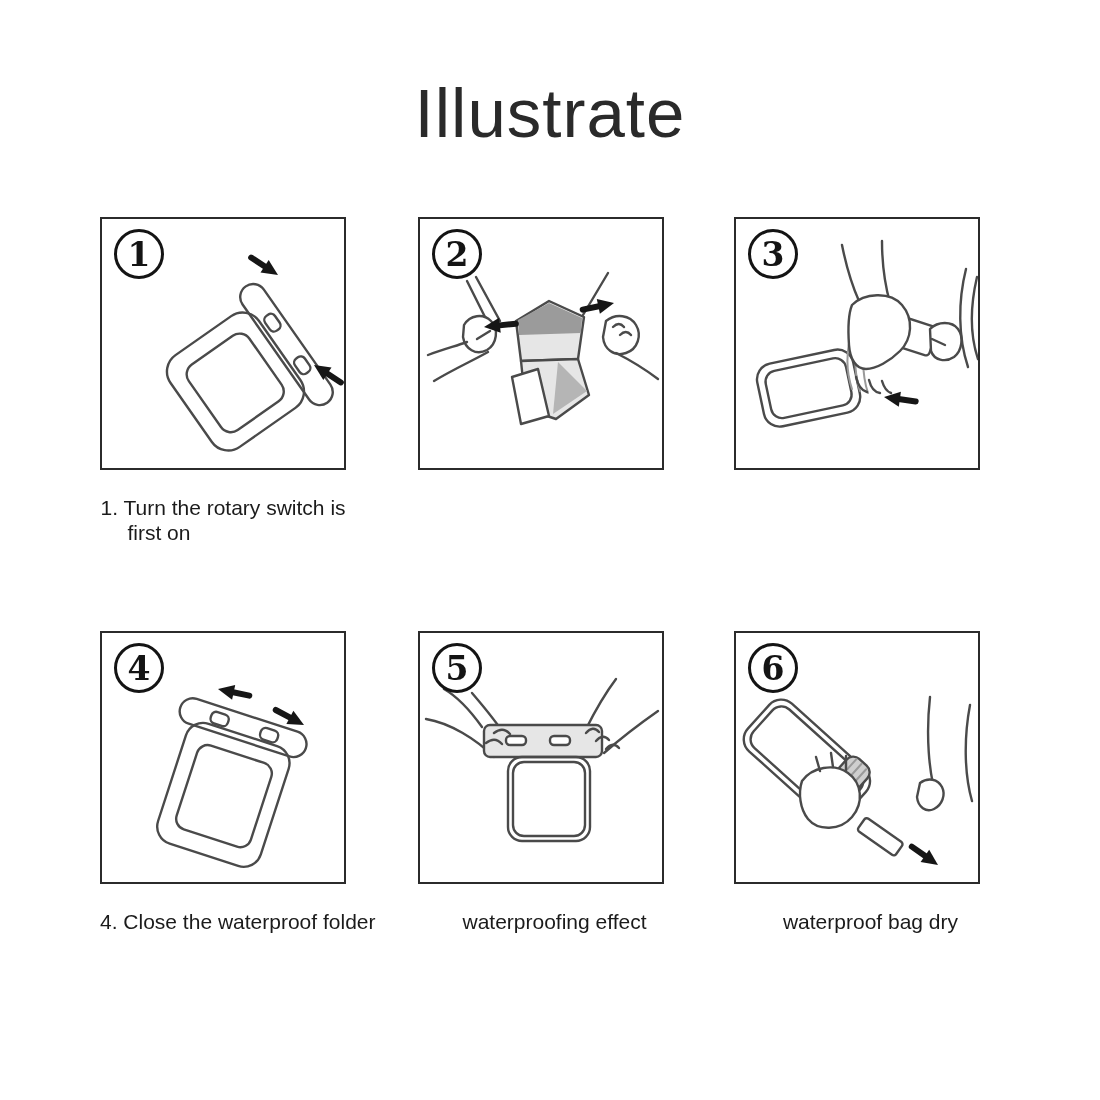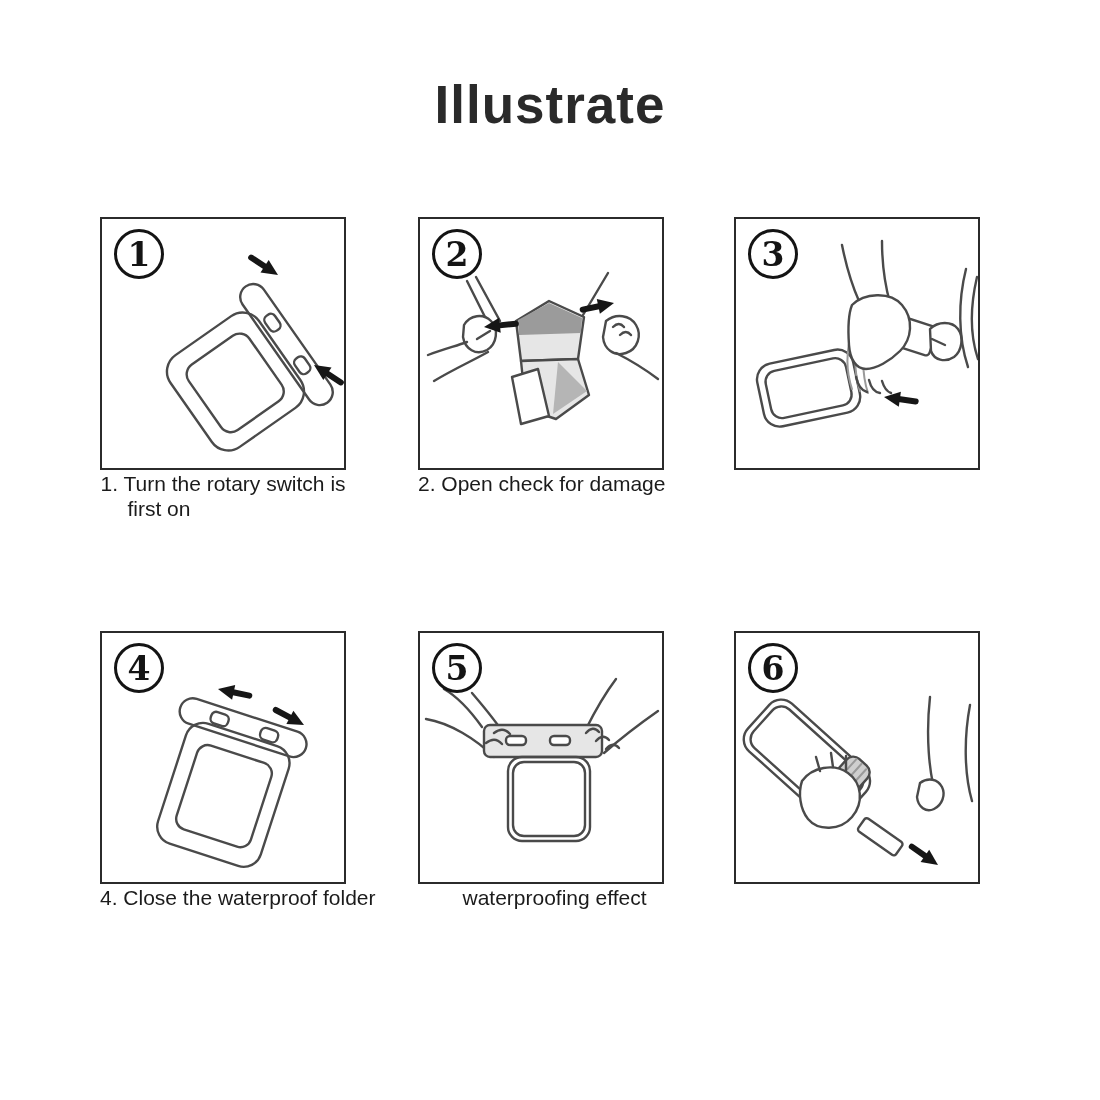--- a/index.html
+++ b/index.html
@@ -2,33 +2,33 @@
 <html><head>
 <meta charset="utf-8">
 <style>
   html,body{margin:0;padding:0;}
   body{
     width:1100px;height:1100px;position:relative;background:#ffffff;
     font-family:"Liberation Sans",sans-serif;overflow:hidden;
   }
   .title{
     position:absolute;top:74px;left:0;width:100%;margin:0;
-    text-align:center;font-size:53px;font-weight:700;letter-spacing:1px;color:#2a2a2a;
+    text-align:center;font-size:69px;font-weight:400;letter-spacing:1px;color:#2a2a2a;
   }
   .step{position:absolute;width:246px;}
   .s1{left:100px;top:217px}.s2{left:418px;top:217px}.s3{left:734px;top:217px}
   .s4{left:100px;top:631px}.s5{left:418px;top:631px}.s6{left:734px;top:631px}
   .panel{position:relative;width:242px;height:249px;border:2px solid #2b2b2b;background:#fff;}
   .art{position:absolute;left:0;top:0;width:242px;height:249px;}
   .badge{
     position:absolute;top:10px;left:12px;width:44px;height:44px;border:3px solid #141414;
     border-radius:50%;display:flex;align-items:center;justify-content:center;background:#fff;
   }
   .num{font-family:"DejaVu Serif",serif;font-weight:700;font-size:33px;line-height:1;color:#141414;}
-  .caption{margin:1px 0 0 0;text-align:center;}
+  .caption{margin:25px 0 0 0;text-align:center;}
   .cap-inner{display:inline-block;text-align:left;font-size:21px;line-height:25px;color:#1b1b1b;}
   .l1,.l2{display:block;white-space:nowrap;}
   .l2{padding-left:27px;}
   .l2:empty{display:none;}
   
   .ln{stroke:#4a4a4a;stroke-width:2.4px;fill:none;stroke-linecap:round;stroke-linejoin:round;}
   .lg{stroke:#9a9a9a;stroke-width:2px;fill:none;stroke-linecap:round;}
   .fw{fill:#ffffff;}
   .fg1{fill:#e6e6e6;}
   .fg2{fill:#cfcfcf;}
@@ -93,26 +93,20 @@
       <path class="ln" d="M 193,108 q 6,-6 11,0"></path>
       <path class="ln" d="M 200,116 q 6,-6 11,0"></path>
       <path class="ln" d="M 238,160 C 222,148 208,140 196,134"></path>
       <use href="#arr" transform="translate(64,108) rotate(174)"></use>
       <use href="#arr" transform="translate(194,84) rotate(-12)"></use>
     </svg>
     <div class="badge">
       <span class="num">2</span>
     </div>
   </div>
-  <figcaption class="caption">
-    <span class="cap-inner">
-      <span class="l1">2. Open check for damage</span>
-      
-    </span>
-  </figcaption>
 </figure>
 
 <figure class="step s3" style="margin:0">
   <div class="panel">
     <svg class="art" viewBox="0 0 242 249">
       <g class="ln" transform="translate(18,148) rotate(-12)">
         <rect x="0" y="0" width="98" height="64" rx="16"></rect>
         <rect x="8" y="8" width="82" height="48" rx="11"></rect>
       </g>
       <path class="lg" d="M 116,112 C 110,132 110,152 116,170"></path>
@@ -216,15 +210,16 @@
       </g>
       <path class="ln fw" d="M 184,150 C 192,144 202,146 206,154 C 210,162 206,172 198,176 C 190,180 182,174 181,164 Z"></path>
       <use href="#arr" transform="translate(202,232) rotate(35)"></use>
     </svg>
     <div class="badge">
       <span class="num">6</span>
     </div>
   </div>
   <figcaption class="caption">
     <span class="cap-inner">
+      <span class="l2">waterproof bag dry</span>
     </span>
   </figcaption>
 </figure>
 
 </body></html>

